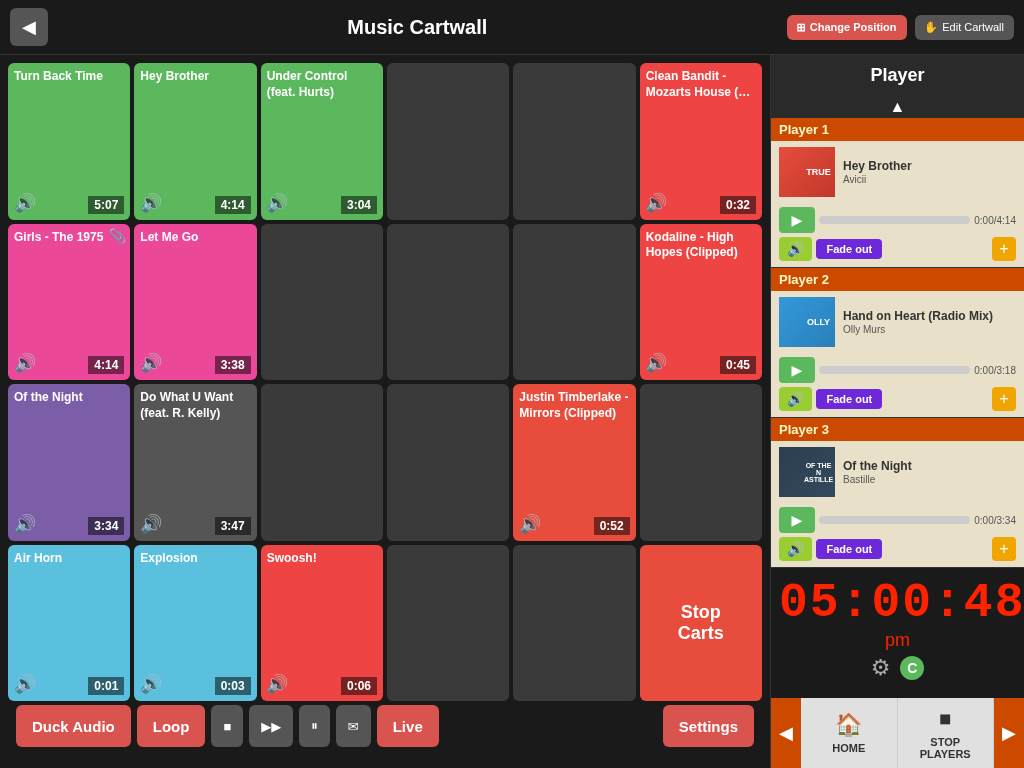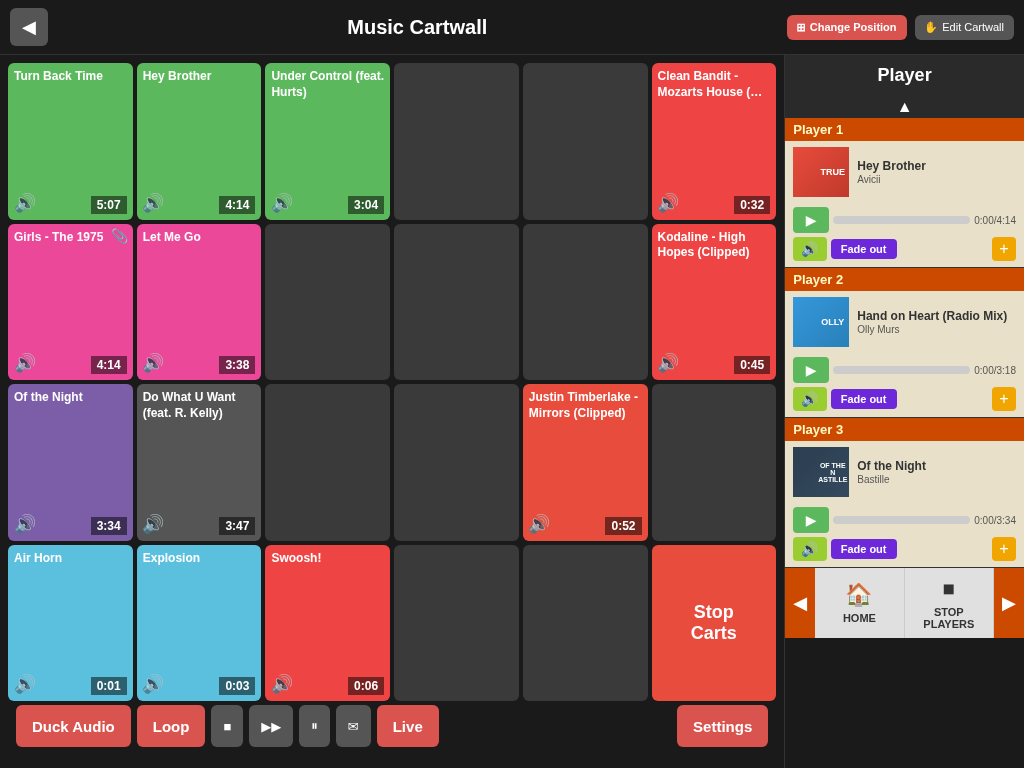--- a/index.html
+++ b/index.html
@@ -640,20 +640,28 @@
         <div class="player-time-bar"></div>
         <span class="player-time-text">0:00/3:34</span>
       </div>
       <div class="player-action-row">
         <button class="speaker-btn">🔊</button>
         <button class="fade-btn">Fade out</button>
         <button class="plus-btn">+</button>
       </div>
     </div>
 
+    <div class="clock-area">
+      <div class="clock-display">05:00:48</div>
+      <div class="clock-pm">pm</div>
+      <div class="clock-icons">
+        <span class="gear-icon">⚙</span>
+        <div class="green-circle">C</div>
+      </div>
+    </div>
 
     <div class="player-bottom-nav">
       <button class="nav-arrow">◀</button>
       <button class="nav-btn">
         <span class="nav-btn-icon">🏠</span>
         <span>HOME</span>
       </button>
       <button class="nav-btn">
         <span class="nav-btn-icon">⏹</span>
         <span style="white-space:pre;">STOP

